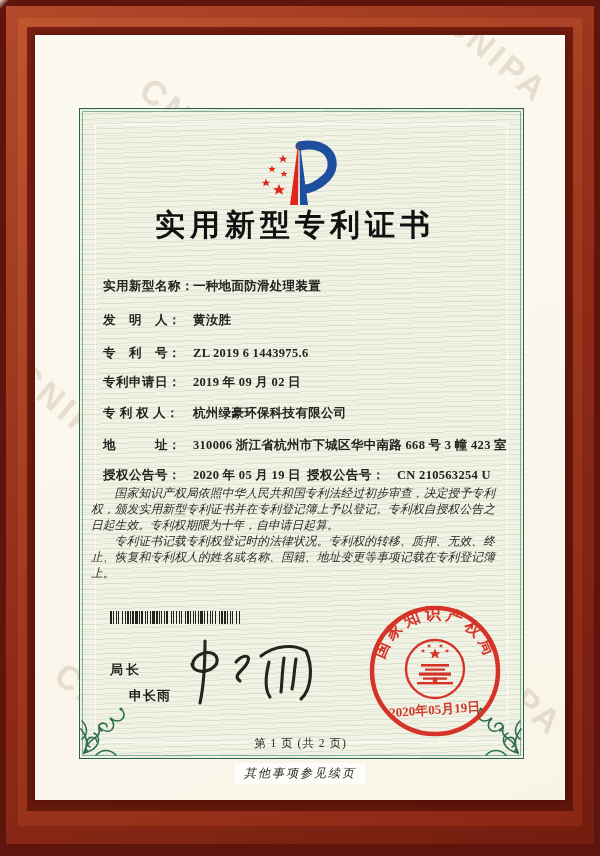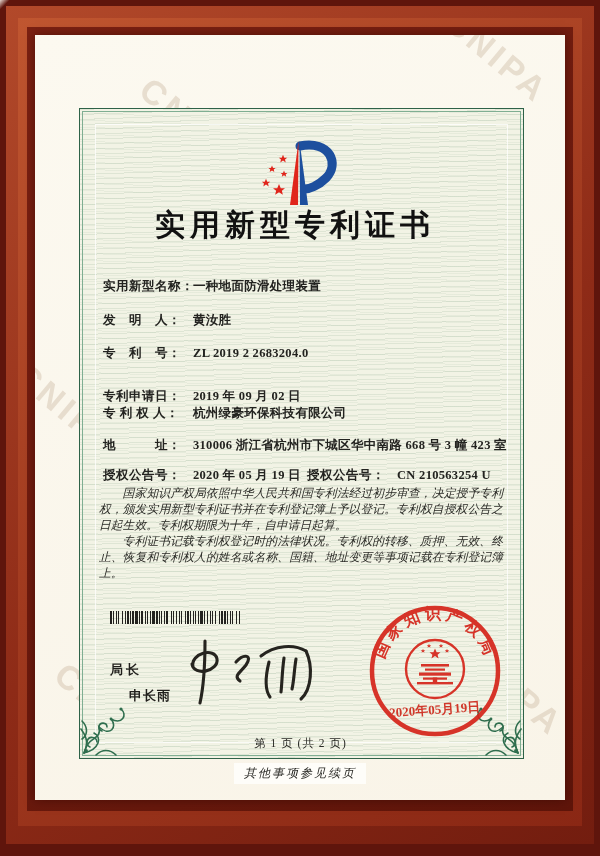--- a/index.html
+++ b/index.html
@@ -33,21 +33,21 @@
   .cert-no{position:absolute;left:68px;top:106px;font-size:12.5px;letter-spacing:1.5px;color:#1d1d1b;font-weight:500;}
   .logo{position:absolute;left:221px;top:103px;}
   .title{position:absolute;left:44px;top:170px;width:432px;text-align:center;
          font-size:30px;font-weight:700;letter-spacing:5px;color:#111;}
   
   .frow{position:absolute;left:68px;width:420px;font-size:12.5px;color:#232320;font-weight:600;white-space:nowrap;}
   .flabel{display:inline-block;width:90px;letter-spacing:.5px;}
   .fvalue{letter-spacing:.3px;}
   .pair2{position:absolute;left:204px;}
   
-  .body-text{position:absolute;left:64px;top:450px;width:404px;font-size:11.8px;line-height:16px;
+  .body-text{position:absolute;left:56px;top:450px;width:404px;font-size:11.8px;line-height:16px;
              font-style:italic;color:#2a2a26;font-weight:500;}
   .body-text p{margin:0;text-indent:2em;text-align:justify;}
   
   .barcode{position:absolute;left:75px;top:576px;width:130px;height:13px;overflow:hidden;}
   .barcode .bar{position:absolute;top:0;height:13px;background:#23221f;}
   
   .sig-title{position:absolute;left:75px;top:626px;font-family:"Liberation Sans","DejaVu Sans",sans-serif;
              font-size:13px;font-weight:600;letter-spacing:3px;color:#201f1c;}
   .sig-name{position:absolute;left:72px;top:652px;font-family:"Liberation Sans","DejaVu Sans",sans-serif;
             font-size:13px;font-weight:600;letter-spacing:1px;color:#201f1c;padding-left:22px;}
@@ -136,22 +136,22 @@
           <use href="#star" transform="translate(10,45) scale(4.2)"></use>
           <use href="#star" transform="translate(23,52) scale(6)"></use>
         </g>
       </svg>
 
       <div class="title">实用新型专利证书</div>
 
       <div id="rows">
           <div class="frow" style="top: 243px;"><span class="pair"><span class="flabel">实用新型名称：</span><span class="fvalue">一种地面防滑处理装置</span></span></div>
           <div class="frow" style="top: 277px;"><span class="pair"><span class="flabel">发　明　人：</span><span class="fvalue">黄汝胜</span></span></div>
-          <div class="frow" style="top: 310px;"><span class="pair"><span class="flabel">专　利　号：</span><span class="fvalue">ZL 2019 2 2683204.0</span></span></div>
-          <div class="frow" style="top: 353px;"><span class="pair"><span class="flabel">专利申请日：</span><span class="fvalue">2019 年 09 月 02 日</span></span></div>
+          <div class="frow" style="top: 310px;"><span class="pair"><span class="flabel">专　利　号：</span><span class="fvalue">ZL 2019 6 1443975.6</span></span></div>
+          <div class="frow" style="top: 339px;"><span class="pair"><span class="flabel">专利申请日：</span><span class="fvalue">2019 年 09 月 02 日</span></span></div>
           <div class="frow" style="top: 370px;"><span class="pair"><span class="flabel">专 利 权 人：</span><span class="fvalue">杭州绿豪环保科技有限公司</span></span></div>
           <div class="frow" style="top: 402px;"><span class="pair"><span class="flabel">地　　　址：</span><span class="fvalue">310006 浙江省杭州市下城区华中南路 668 号 3 幢 423 室</span></span></div>
           <div class="frow" style="top: 432px;"><span class="pair"><span class="flabel">授权公告号：</span><span class="fvalue">2020 年 05 月 19 日</span></span><span class="pair pair2"><span class="flabel">授权公告号：</span><span class="fvalue">CN 210563254 U</span></span></div>
         </div>
 
       <div class="body-text">
         <p>国家知识产权局依照中华人民共和国专利法经过初步审查，决定授予专利权，颁发实用新型专利证书并在专利登记簿上予以登记。专利权自授权公告之日起生效。专利权期限为十年，自申请日起算。</p>
         <p>专利证书记载专利权登记时的法律状况。专利权的转移、质押、无效、终止、恢复和专利权人的姓名或名称、国籍、地址变更等事项记载在专利登记簿上。</p>
       </div>
 

